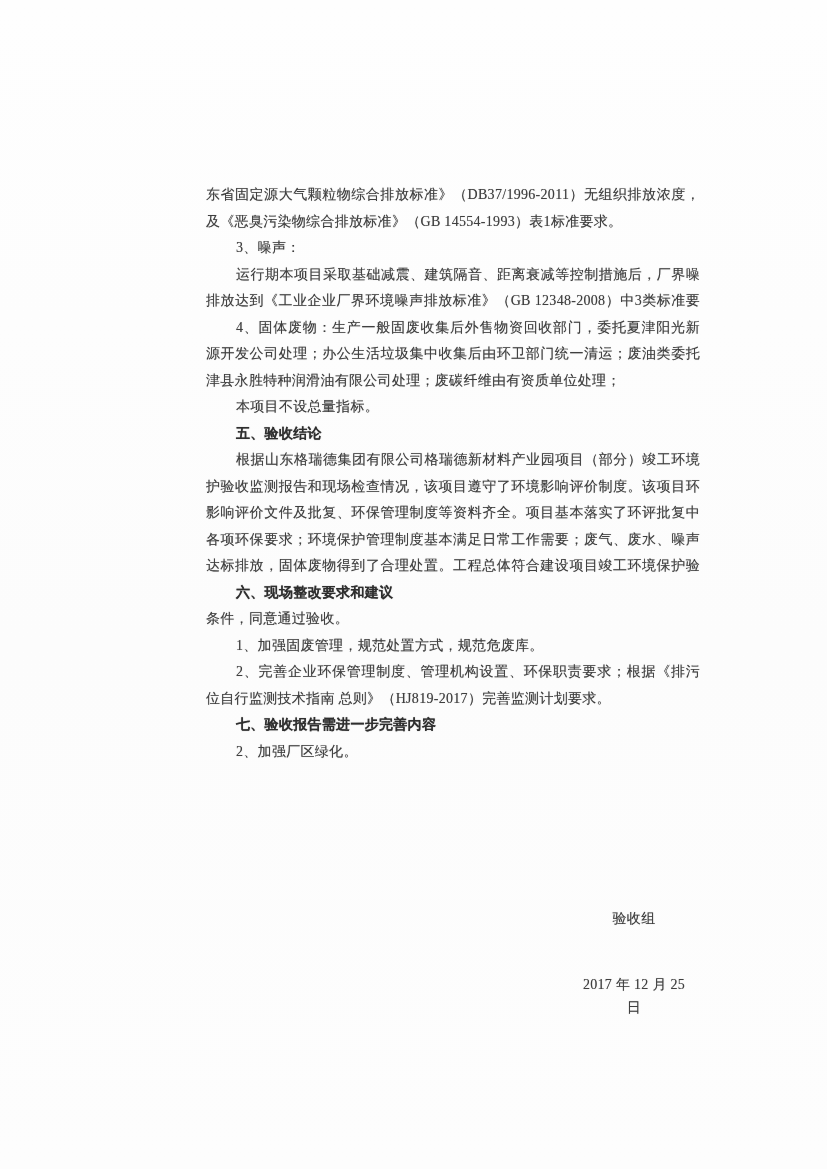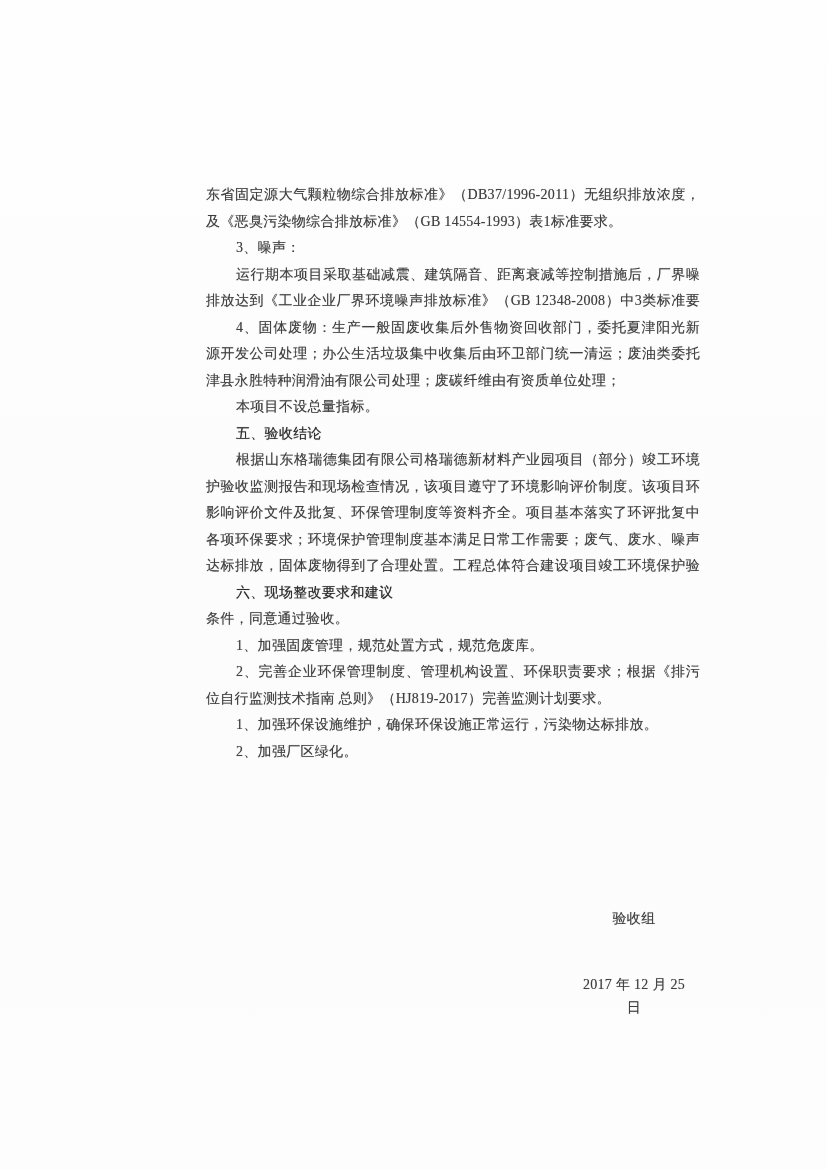--- a/index.html
+++ b/index.html
@@ -31,21 +31,21 @@
   }
   .line {
     line-height: 26.5px;
     height: 26.5px;
     white-space: nowrap;
   }
   .line.indent {
     padding-left: 30px;
   }
   .line.bold {
-    font-weight: normal;
+    font-weight: bold;
     color: #2e2e2e;
     text-shadow: 0 0 0.8px rgba(40,40,40,0.7);
   }
   .line.justify {
     white-space: normal;
     text-align: justify;
     text-align-last: justify;
     overflow: hidden;
   }
   .signature-block {
@@ -83,20 +83,20 @@
       <div class="line indent justify">根据山东格瑞德集团有限公司格瑞德新材料产业园项目（部分）竣工环境保</div>
       <div class="line justify">护验收监测报告和现场检查情况，该项目遵守了环境影响评价制度。该项目环境</div>
       <div class="line justify">影响评价文件及批复、环保管理制度等资料齐全。项目基本落实了环评批复中的</div>
       <div class="line justify">各项环保要求；环境保护管理制度基本满足日常工作需要；废气、废水、噪声能</div>
       <div class="line justify">达标排放，固体废物得到了合理处置。工程总体符合建设项目竣工环境保护验收</div>
       <div class="line indent bold">六、现场整改要求和建议</div>
       <div class="line">条件，同意通过验收。</div>
       <div class="line indent">1、加强固废管理，规范处置方式，规范危废库。</div>
       <div class="line indent justify">2、完善企业环保管理制度、管理机构设置、环保职责要求；根据《排污单</div>
       <div class="line">位自行监测技术指南 总则》（HJ819-2017）完善监测计划要求。</div>
-      <div class="line indent">1、加强环保设施维护，确保环保设施正常运行，污染物达标排放。</div>
+      <div class="line indent bold">七、验收报告需进一步完善内容</div>
       <div class="line indent">2、加强厂区绿化。</div>
     </div>
   <div class="signature-block">
     <div class="sig-line">验收组</div>
     <div class="sig-line">2017 年 12 月 25 日</div>
   </div>
 </div>
 
 </body></html>

